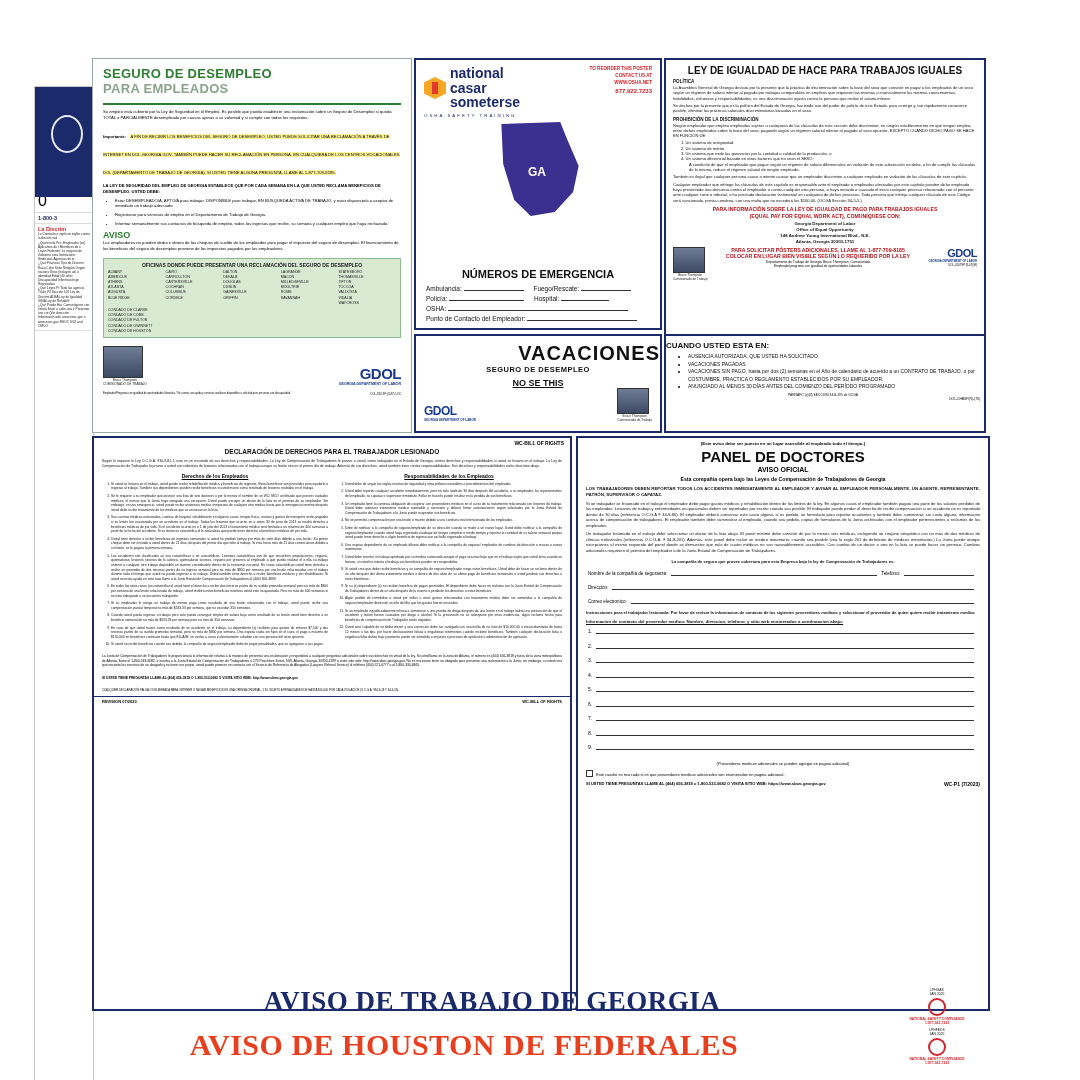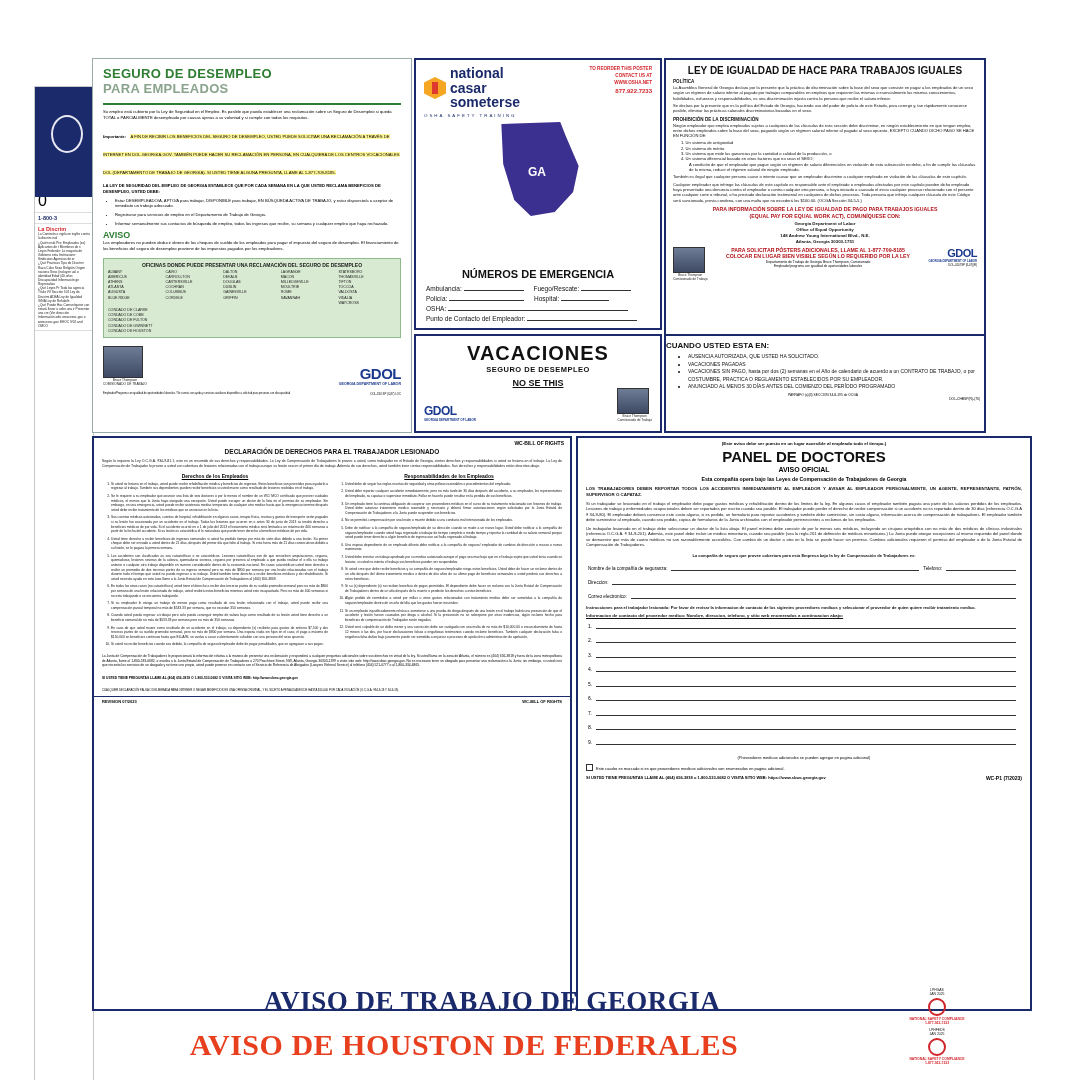--- a/index.html
+++ b/index.html
@@ -44,21 +44,21 @@
   .osha-blk .big{font-size:6px;}
   .ga-map{position:absolute;left:78px;top:60px;width:92px;height:100px;background:#3b2f8f;clip-path:polygon(8% 4%,72% 2%,78% 16%,92% 46%,86% 72%,66% 92%,40% 96%,22% 80%,10% 44%);}
   .ga-lbl{position:absolute;left:112px;top:105px;color:#fff;font-weight:bold;font-size:12px;}
   .emer{position:absolute;left:0;bottom:0;width:100%;}
   .emer h3{text-align:center;font-size:11px;margin:4px 0 4px 0;color:#111;font-weight:bold;}
   .emer .line{font-size:6.5px;padding:1.5px 10px;color:#111;}
   .ul{display:inline-block;border-bottom:1px solid #333;}
 
   
   #vac{left:414px;top:306px;width:248px;height:99px;background:#fff;border:2px solid #1b2a6b;}
-  #vac .t{text-align:center;font-weight:bold;font-size:20px;letter-spacing:1px;color:#111;margin-top:6px;}
+  #vac .t{text-align:right;font-weight:bold;font-size:20px;letter-spacing:1px;color:#111;margin-top:6px;}
   #vac .s{text-align:center;font-size:7.5px;font-weight:bold;color:#111;letter-spacing:.5px;}
   #vac .n{text-align:center;font-size:9px;font-weight:bold;color:#111;text-decoration:underline;margin-top:4px;}
   #vac .row{display:flex;justify-content:space-between;align-items:flex-end;padding:0 8px;}
 
   
   #eqpay{left:664px;top:30px;width:322px;height:375px;background:#fff;border:2px solid #1b2a6b;}
   #eqpay h2{text-align:center;font-size:10px;font-weight:bold;margin:5px 4px 3px 4px;color:#111;}
   .eq-body{padding:0 7px;font-size:4.1px;line-height:1.3;color:#111;}
   .eq-h{font-weight:bold;font-size:4.6px;margin-top:3px;}
   .eq-red{color:#b01016;font-weight:bold;text-align:center;font-size:5.2px;}
@@ -79,21 +79,21 @@
   .wc-intro{padding:0 8px;font-size:3.5px;line-height:1.4;text-align:justify;color:#111;}
   .wc-cols{display:flex;gap:8px;padding:4px 8px 0 8px;}
   .wc-col{flex:1;}
   .wc-col h4{text-align:center;font-size:5px;margin:0 0 3px 0;text-decoration:underline;}
   .wc-col ol{margin:0;padding-left:9px;font-size:3.3px;line-height:1.4;text-align:justify;color:#111;}
   .wc-col ol li{margin-bottom:3px;}
   .wc-foot{padding:4px 8px;font-size:3.3px;line-height:1.4;text-align:justify;}
   .wc-bottom{display:flex;justify-content:space-between;padding:2px 8px;font-size:4px;font-weight:bold;border-top:1px solid #1b2a6b;}
 
   
-  #panel{left:576px;top:408px;width:456px;height:575px;background:#fff;border:2px solid #1b2a6b;}
+  #panel{left:576px;top:408px;width:414px;height:575px;background:#fff;border:2px solid #1b2a6b;}
   #panel .note{text-align:center;font-size:4.4px;font-weight:bold;margin-top:3px;}
   #panel h2{text-align:center;font-size:15px;font-weight:bold;margin:2px 0 0 0;color:#111;}
   #panel h3{text-align:center;font-size:7px;font-weight:bold;margin:1px 0 3px 0;}
   #panel .sub{text-align:center;font-size:5.2px;font-weight:bold;margin-bottom:4px;}
   .pn{padding:0 8px;font-size:4.1px;line-height:1.35;text-align:justify;color:#111;}
   .pn-h{font-weight:bold;font-size:4.4px;}
   .fields{padding:4px 10px 0 10px;font-size:4.6px;}
   .fl{display:flex;align-items:flex-end;margin-bottom:6px;}
   .fl span{white-space:nowrap;}
   .dash{flex:1;border-bottom:1px solid #333;margin:0 4px;height:7px;}

